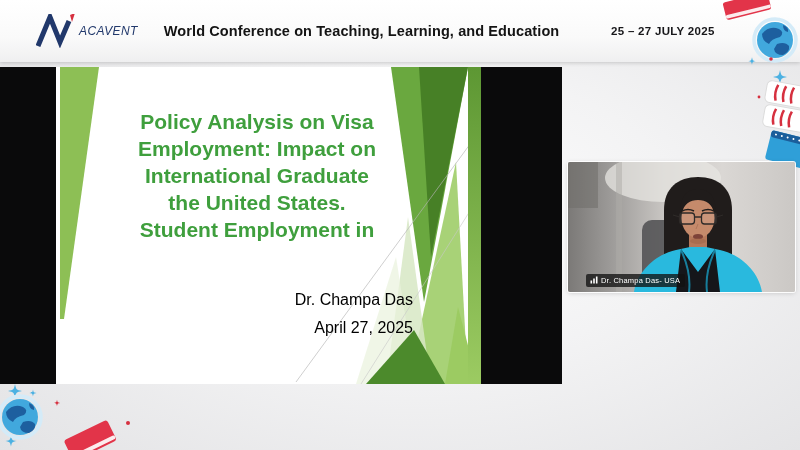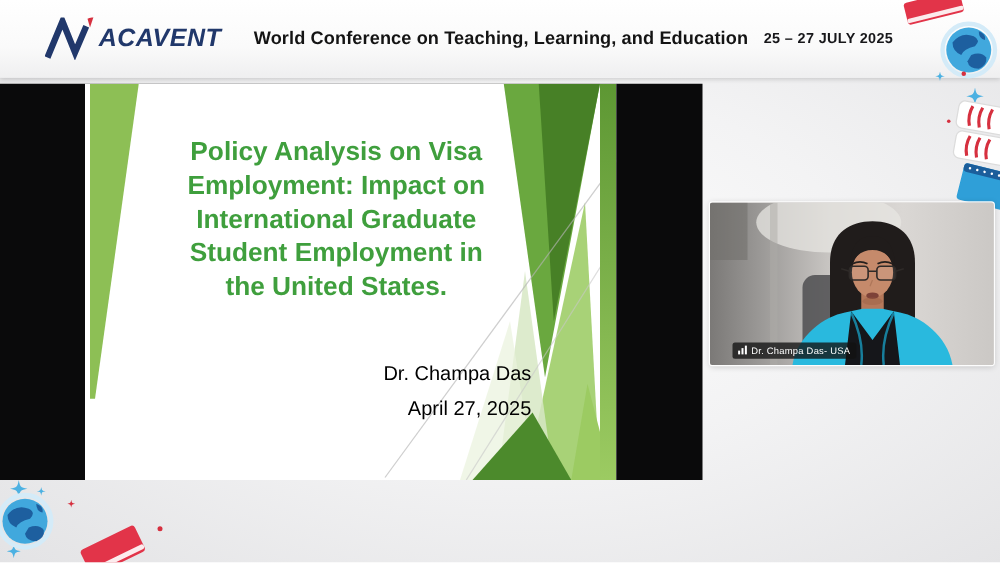--- a/index.html
+++ b/index.html
@@ -5,28 +5,28 @@
   html,body{margin:0;padding:0;}
   body{width:800px;height:450px;overflow:hidden;font-family:"Liberation Sans",sans-serif;}
   .stage{position:relative;width:800px;height:450px;
     background:radial-gradient(ellipse at 52% 48%, #fdfdfd 0%, #f3f3f4 45%, #e3e3e5 100%);}
 
   
   .header{position:absolute;left:0;top:0;width:800px;height:62px;z-index:5;
     background:linear-gradient(180deg,#ffffff 0%,#fafafa 60%,#efeff0 100%);
     box-shadow:0 1px 4px rgba(0,0,0,.18);display:flex;align-items:center;}
   .logo{margin-left:36px;display:flex;align-items:center;gap:1px;}
-  .brand{font-size:20px;font-weight:700;font-style:italic;color:#21386b;letter-spacing:.4px;margin-left:-2px;}
+  .brand{font-size:12px;font-weight:400;font-style:italic;color:#21386b;letter-spacing:.4px;margin-left:-2px;}
   .conf-title{margin-left:26px;font-size:14.5px;font-weight:700;color:#141414;letter-spacing:.1px;white-space:nowrap;}
   .conf-dates{position:absolute;left:611px;top:50%;transform:translateY(-50%);
     font-size:11.5px;font-weight:700;color:#17171a;letter-spacing:.3px;white-space:nowrap;}
 
   
   .share{position:absolute;left:0;top:67px;width:562px;height:317px;background:#0a0a0b;z-index:4;}
-  .slide{position:absolute;left:68px;top:0;width:425px;height:317px;background:#ffffff;overflow:hidden;}
+  .slide{position:absolute;left:56px;top:0;width:425px;height:317px;background:#ffffff;overflow:hidden;}
   .slide svg.deco-slide{position:absolute;left:0;top:0;}
   .slide-title{position:absolute;left:45px;width:312px;top:41px;text-align:center;z-index:2;
     font-size:21px;line-height:27px;font-weight:700;color:#3f9f3d;}
   .slide-sub{position:absolute;left:45px;width:312px;top:219px;text-align:right;z-index:2;
     font-size:16px;line-height:28px;color:#000000;}
 
   
   .webcam{position:absolute;left:568px;top:162px;width:227px;height:130px;z-index:7;
     background:#c9c6c3;overflow:hidden;border-radius:2px;
     box-shadow:0 0 0 1px rgba(255,255,255,.95),0 1px 5px rgba(0,0,0,.18);}
@@ -75,22 +75,22 @@
         <polygon points="310,317 389,317 358,263" fill="#4c8a2c"></polygon>
         <polygon points="389,317 422,317 402,240" fill="#9ccb62"></polygon>
         <line x1="240" y1="315" x2="428" y2="58" stroke="#b5b5b5" stroke-width="1" opacity=".65"></line>
         <line x1="305" y1="317" x2="424" y2="128" stroke="#c8c8c8" stroke-width="1" opacity=".6"></line>
         <rect x="412" y="0" width="13" height="317" fill="url(#barGrad)"></rect>
       </svg>
       <div class="slide-title">
         <div>Policy Analysis on Visa</div>
         <div>Employment: Impact on</div>
         <div>International Graduate</div>
+        <div>the United States.</div>
         <div>Student Employment in</div>
-        <div>the United States.</div>
       </div>
       <div class="slide-sub">
         <div>Dr. Champa Das</div>
         <div>April 27, 2025</div>
       </div>
     </div>
   </div>
 
   <div class="webcam">
     <svg width="227" height="130" viewBox="0 0 227 130">

